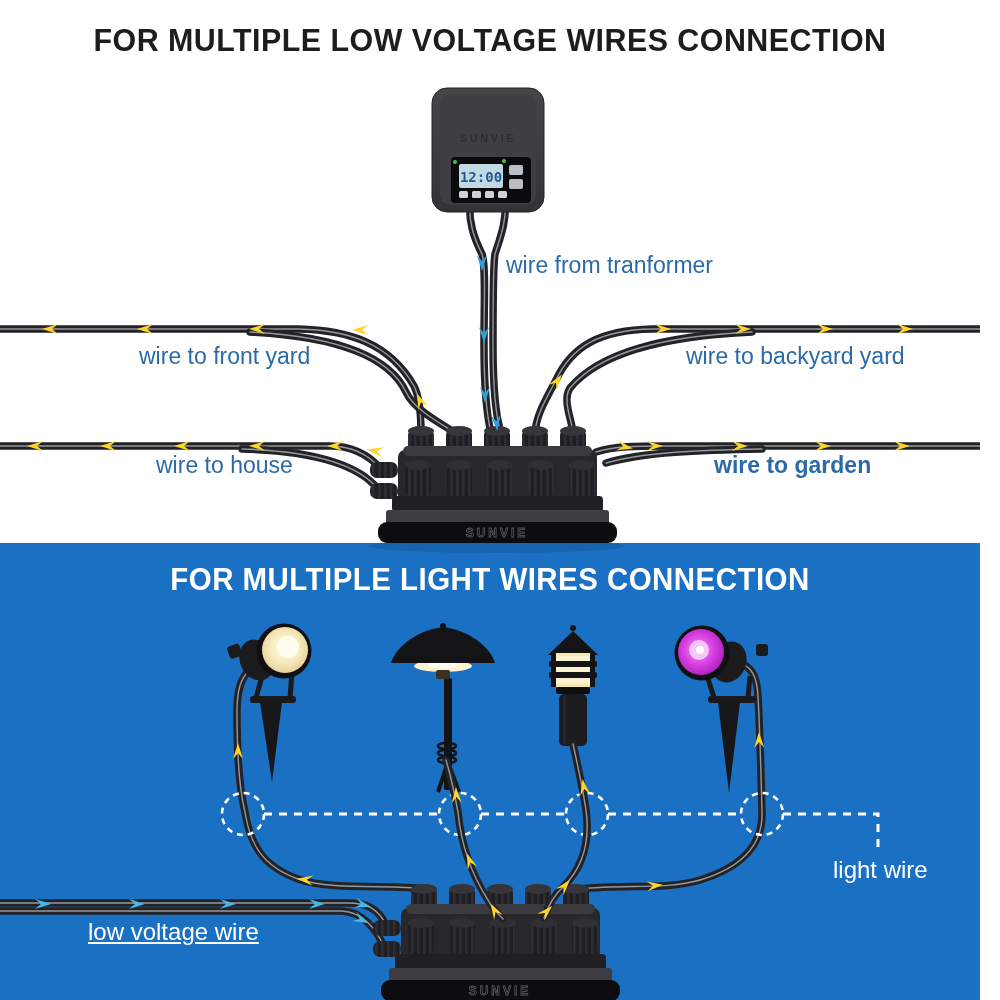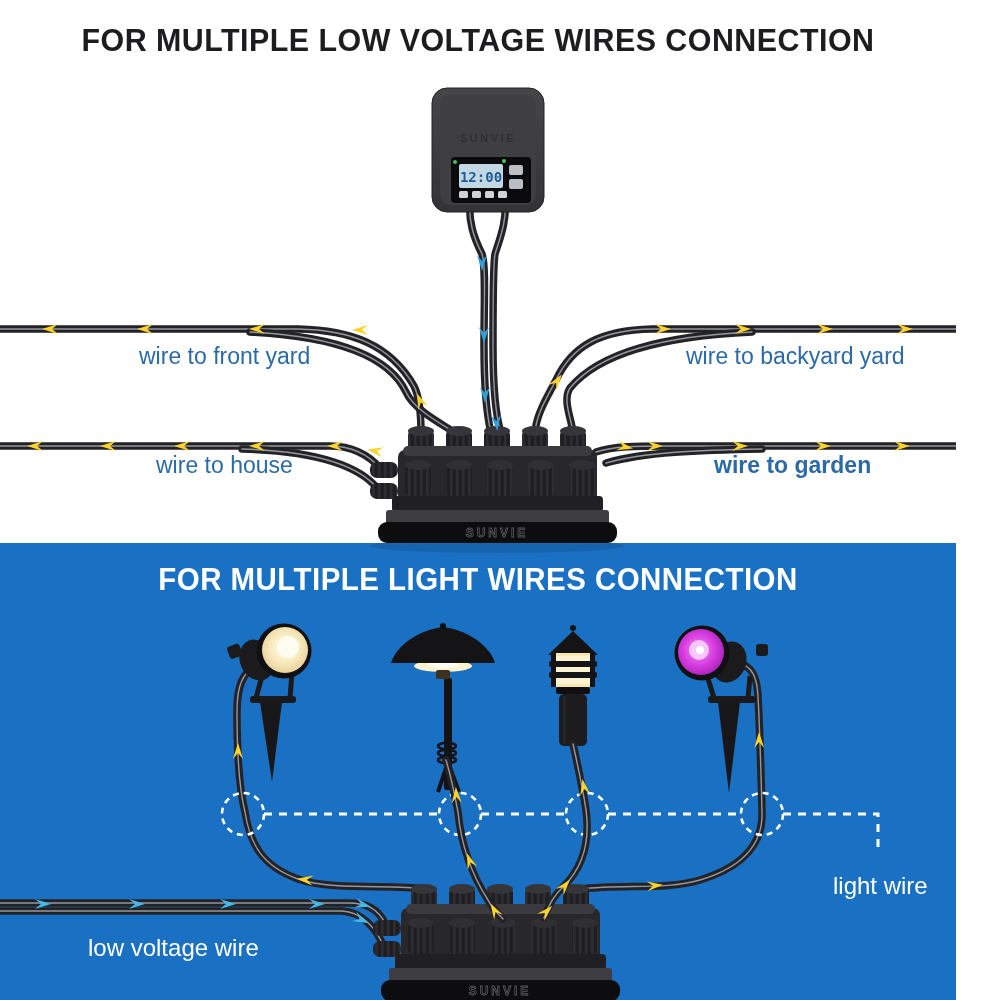--- a/index.html
+++ b/index.html
@@ -1,47 +1,48 @@
 <!DOCTYPE html>
 <html><head>
 <meta charset="utf-8">
 <style>
   html,body{margin:0;padding:0;background:#fff;}
-  .canvas{position:relative;width:956px;height:1000px;overflow:hidden;background:#ffffff;font-family:"Liberation Sans",sans-serif;}
+  .canvas{position:relative;width:956px;height:1000px;overflow:hidden;background:#ffffff;font-family:"Liberation Sans",sans-serif;padding-left:24px;}
   .blue-band{position:absolute;left:0;top:543px;width:1000px;height:457px;background:#1a70c2;z-index:1;}
   .art{position:absolute;left:0;top:0;z-index:2;}
   .title{position:absolute;left:0;width:100%;text-align:center;font-weight:bold;letter-spacing:.5px;transform:scaleX(.95);z-index:3;white-space:nowrap;}
   .t1{top:22px;font-size:32px;color:#1d1d1f;}
   .t2{top:562px;font-size:31px;color:#ffffff;}
   .lbl{position:absolute;z-index:3;white-space:nowrap;font-size:23px;}
   .lb{color:#2b6aa6;}
-  .lw{color:#ffffff;font-size:24px;margin-top:16px;}
+  .lw{color:#ffffff;font-size:24px;}
   .w{fill:none;stroke:#232327;stroke-width:7.5;stroke-linecap:round;}
   .wc{fill:none;stroke:#95989c;stroke-width:1.4;stroke-linecap:round;}
   .ay{fill:#ffd42a;}
   .ab{fill:#2fa1dd;}
   .ac{fill:#45b9ea;}
   .dash{fill:none;stroke:#ffffff;stroke-width:3;stroke-dasharray:8 7;}
   .dashc{fill:none;stroke:#ffffff;stroke-width:2.6;stroke-dasharray:6 5;}
 </style>
 </head>
 <body>
 
 <div class="canvas">
   <div class="blue-band"></div>
 
   <div class="title t1">FOR MULTIPLE LOW VOLTAGE WIRES CONNECTION</div>
   <div class="title t2">FOR MULTIPLE LIGHT WIRES CONNECTION</div>
 
+  <div class="lbl lb" style="left:506px;top:252px;">wire from tranformer</div>
   <div class="lbl lb" style="left:139px;top:343px;">wire to front yard</div>
   <div class="lbl lb" style="left:686px;top:343px;">wire to backyard yard</div>
   <div class="lbl lb" style="left:156px;top:452px;text-align:center;">wire to house</div>
   <div class="lbl lb" style="left:714px;top:452px;font-weight:bold;">wire to garden</div>
   <div class="lbl lw" style="left:833px;top:856px;">light wire</div>
-  <div class="lbl lw" style="left:88px;top:918px;">low voltage wire</div>
+  <div class="lbl lw" style="left:88px;top:918px;text-decoration:underline;">low voltage wire</div>
 
   <svg class="art" width="1000" height="1000" viewBox="0 0 1000 1000" xmlns="http://www.w3.org/2000/svg">
     <defs>
       <path id="arr" d="M -13,-5 L 3,0 L -13,5 L -7,0 Z"></path>
       <pattern id="ribs" width="6" height="12" patternUnits="userSpaceOnUse">
         <rect width="6" height="12" fill="#1f1f23"></rect>
           <rect width="2.5" height="12" fill="#2d2d32"></rect>
       </pattern>
       <radialGradient id="warmGrad" cx="50%" cy="45%" r="60%">
         <stop offset="0%" stop-color="#fffef6"></stop>

